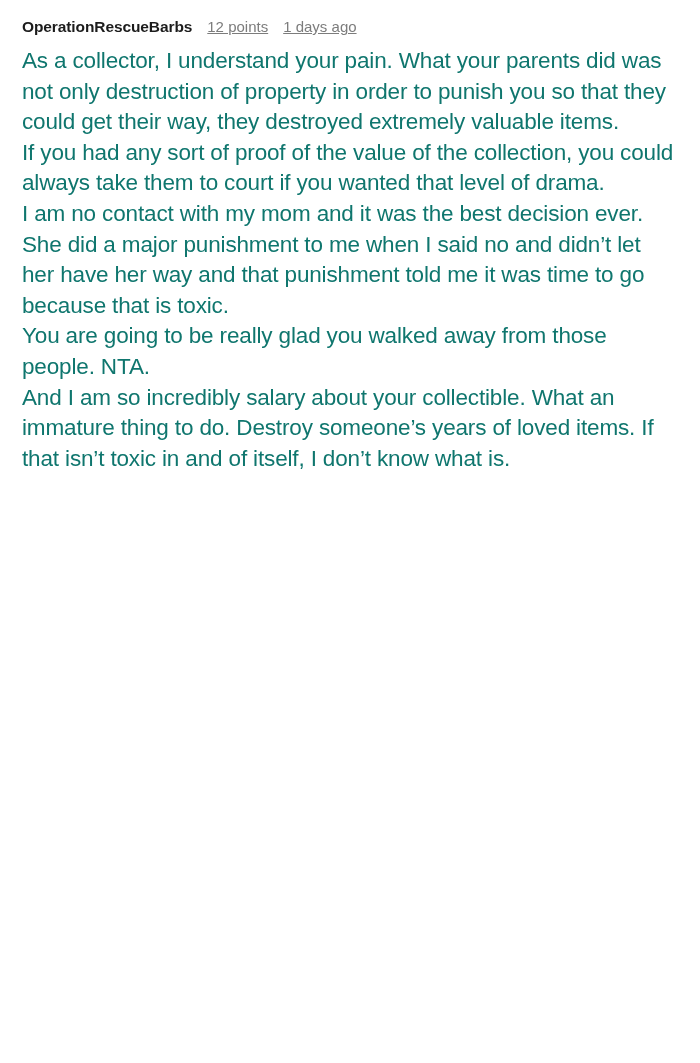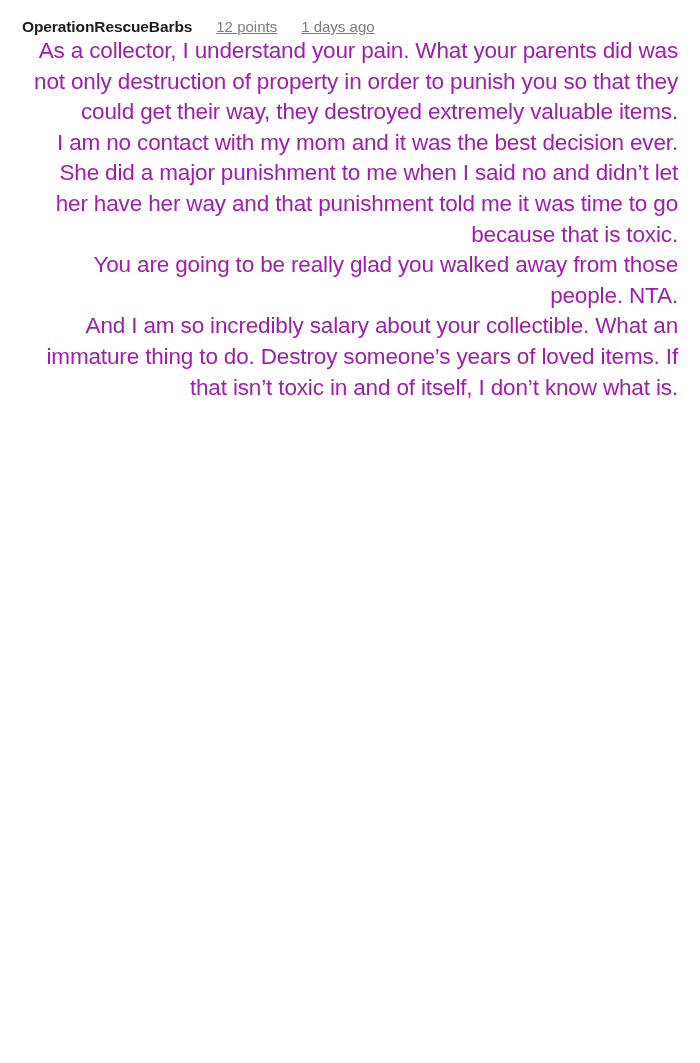--- a/index.html
+++ b/index.html
@@ -14,57 +14,58 @@
     color: #1a1a1b;
     -webkit-font-smoothing: antialiased;
   }
   .comment {
     padding: 18px 22px 0 22px;
     box-sizing: border-box;
   }
   .meta {
     display: flex;
     align-items: baseline;
-    gap: 24px;
+    gap: 15px;
+    margin-bottom: 10px;
     white-space: nowrap;
   }
   .author {
     font-size: 15.5px;
     font-weight: bold;
     color: #1c1c1c;
     letter-spacing: -0.1px;
   }
   .points, .timestamp {
     font-size: 15px;
     color: #7c7c7c;
     font-weight: normal;
     text-decoration: underline;
   }
   .body {
     font-size: 22.5px;
     line-height: 1.36;
-    color: #a21caf;
+    color: #0f766e;
     letter-spacing: -0.15px;
-    text-align: right;
   }
   .body p {
     margin: 0 0 0 0;
   }
 </style>
 </head>
 <body>
 
 <div class="comment">
 
   <div class="meta">
     <span class="author">OperationRescueBarbs</span>
     <span class="points">12 points</span>
     <span class="timestamp">1 days ago</span>
   </div>
 
   <div class="body">
     <p>As a collector, I understand your pain. What your parents did was not only destruction of property in order to punish you so that they could get their way, they destroyed extremely valuable items.</p>
+    <p>If you had any sort of proof of the value of the collection, you could always take them to court if you wanted that level of drama.</p>
     <p>I am no contact with my mom and it was the best decision ever. She did a major punishment to me when I said no and didn’t let her have her way and that punishment told me it was time to go because that is toxic.</p>
     <p>You are going to be really glad you walked away from those people. NTA.</p>
     <p>And I am so incredibly salary about your collectible. What an immature thing to do. Destroy someone’s years of loved items. If that isn’t toxic in and of itself, I don’t know what is.</p>
   </div>
 
 </div>
 
 </body></html>

